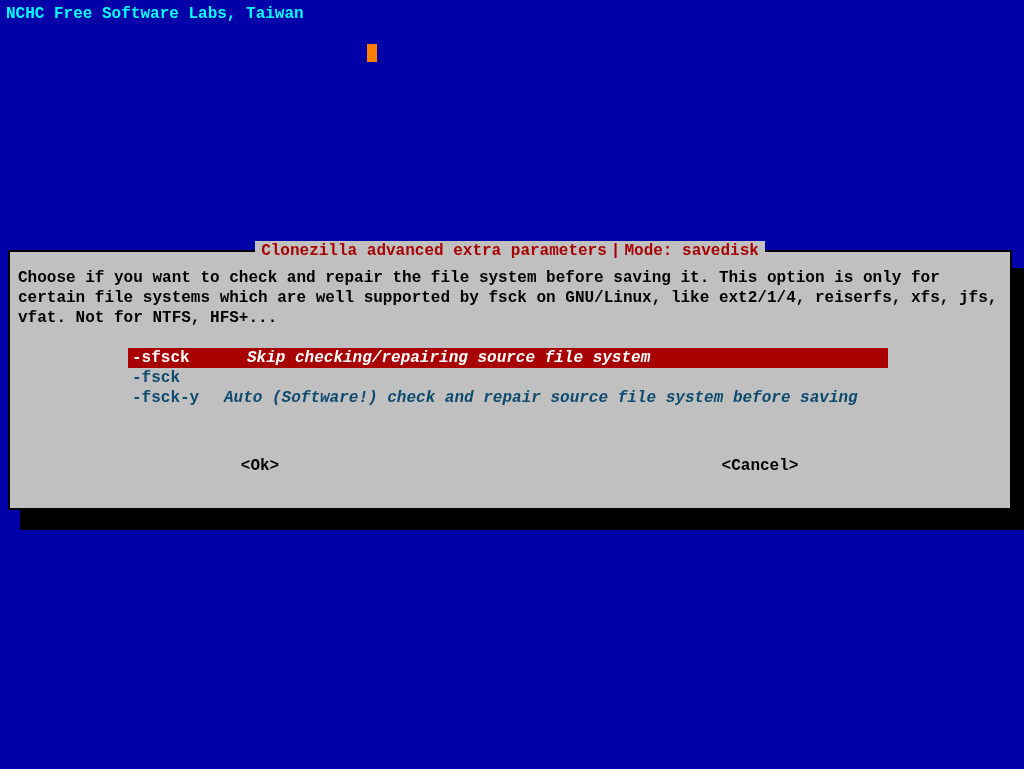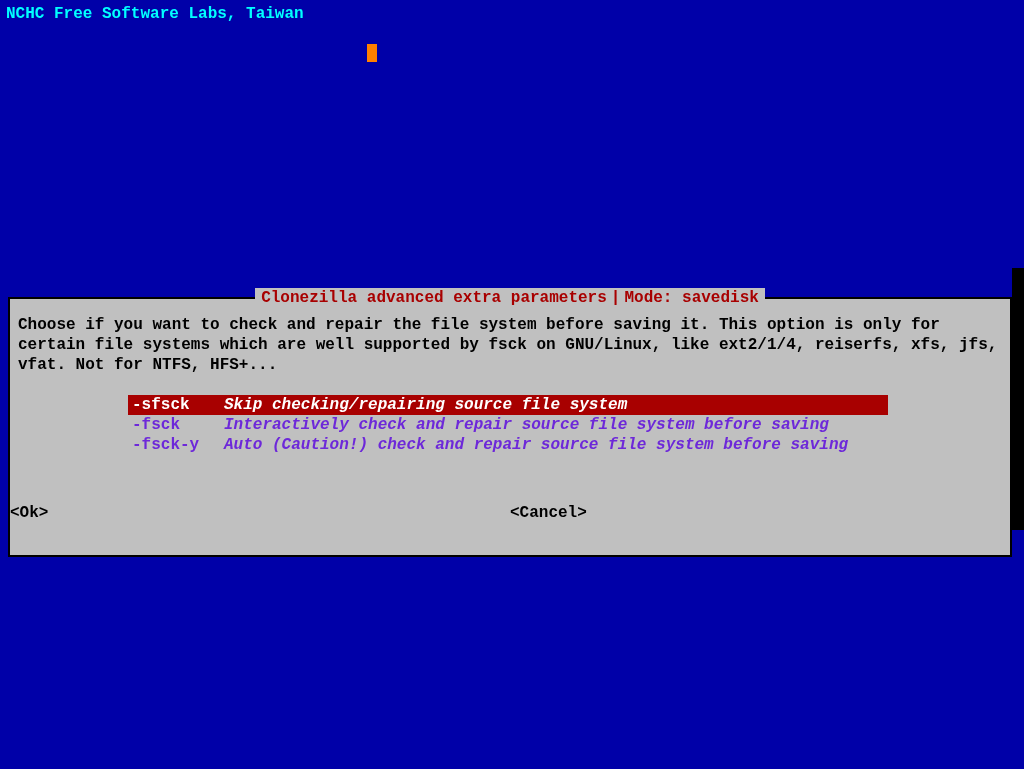--- a/index.html
+++ b/index.html
@@ -50,21 +50,20 @@
     background: #000000;
   }
   .dialog {
     position: absolute;
     top: 250px;
     left: 8px;
     width: 1004px;
     height: 260px;
     background: #c0c0c0;
     border: 2px solid #000000;
-    margin-top: 47px;
   }
   .dialog-title-wrap {
     position: absolute;
     top: -11px;
     left: 0;
     right: 0;
     text-align: center;
   }
   .dialog-title {
     display: inline-block;
@@ -82,45 +81,47 @@
     white-space: pre-wrap;
   }
   .menu {
     position: absolute;
     top: 96px;
     left: 118px;
     width: 770px;
   }
   .menu-row {
     display: flex;
-    color: #6d28d9;
+    color: #0c4a6e;
     height: 20px;
     align-items: center;
   }
   .menu-row.selected {
     background: #a80000;
     color: #ffffff;
     width: 760px;
+    gap: 23px;
   }
   .opt-key {
     display: inline-block;
     width: 96px;
     padding-left: 4px;
   }
   .opt-desc { white-space: pre; font-style: italic; }
   .buttons {
     position: absolute;
     bottom: 32px;
     left: 0;
     right: 0;
     display: flex;
     color: #000000;
   }
   .btn {
     flex: 1;
+    text-align: center;
     cursor: pointer;
   }
 </style>
 </head>
 <body>
 
 <div class="screen">
 
   <div class="header-line">NCHC Free Software Labs, Taiwan</div>
 
@@ -139,25 +140,24 @@
 
     <div class="prompt">Choose if you want to check and repair the file system before saving it. This option is only for certain file systems which are well supported by fsck on GNU/Linux, like ext2/1/4, reiserfs, xfs, jfs, vfat. Not for NTFS, HFS+...</div>
 
     <div class="menu">
       <div class="menu-row selected">
         <span class="opt-key">-sfsck</span>
         <span class="opt-desc">Skip checking/repairing source file system</span>
       </div>
       <div class="menu-row">
         <span class="opt-key">-fsck</span>
-        <span class="opt-desc">Interactively check and repair source file system before saving</span>
       </div>
       <div class="menu-row">
         <span class="opt-key">-fsck-y</span>
-        <span class="opt-desc">Auto (Caution!) check and repair source file system before saving</span>
+        <span class="opt-desc">Auto (Software!) check and repair source file system before saving</span>
       </div>
     </div>
 
     <div class="buttons">
       <div class="btn">&lt;Ok&gt;</div>
       <div class="btn">&lt;Cancel&gt;</div>
     </div>
 
   </div>
 </div>

